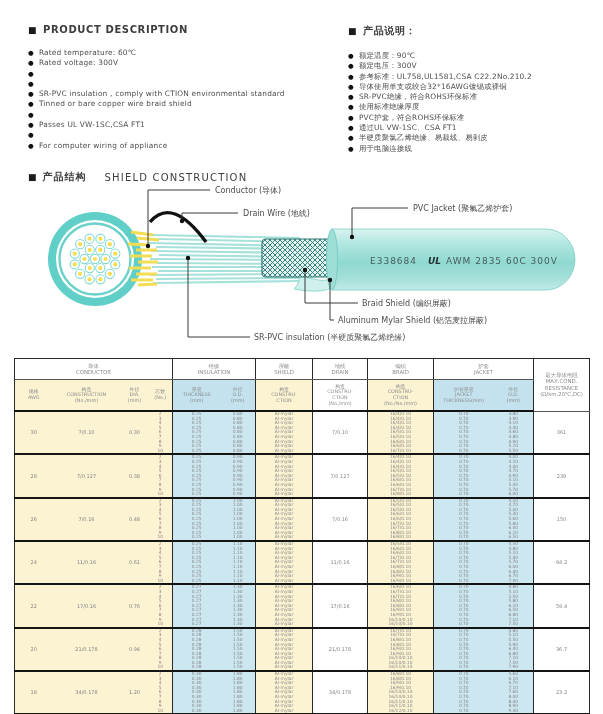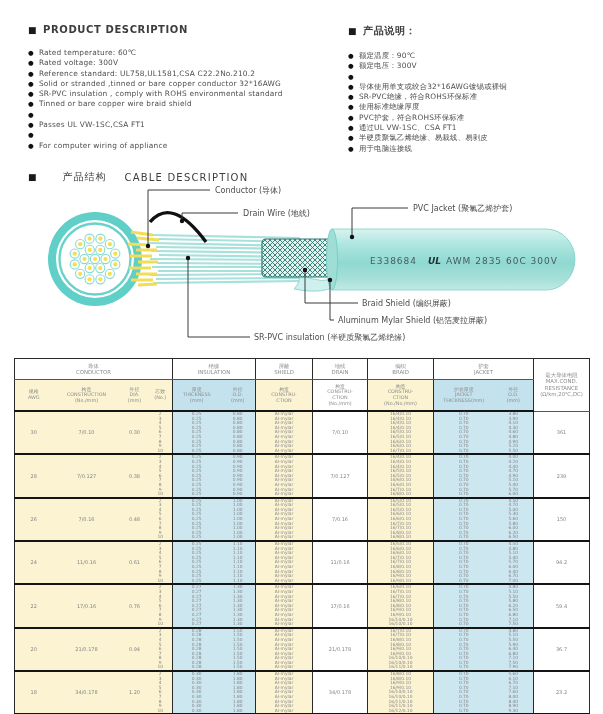--- a/index.html
+++ b/index.html
@@ -12,21 +12,21 @@
   #desc-en{left:28px;width:312px;}
   #desc-cn{left:348px;width:250px;}
   .sec-title{font-size:10px;font-weight:bold;color:#3d3d3d;letter-spacing:.6px;display:flex;align-items:center;}
   .sec-title .sq{font-size:9px;margin-right:6px;color:#1a1a1a;}
   .desc .list{margin-top:13px;}
   .bullet{display:flex;align-items:flex-start;font-size:7.4px;line-height:10.3px;color:#4e4e4e;letter-spacing:.2px;white-space:nowrap;}
   .bullet .dot{font-size:6.5px;margin-right:5px;color:#111;}
   
   #construction-title{position:absolute;left:28px;top:170px;display:flex;align-items:center;font-size:10px;color:#3d3d3d;}
   #construction-title .sq{font-size:9px;margin-right:6px;color:#1a1a1a;}
-  #construction-title .cn{font-weight:normal;letter-spacing:1px;margin-left:20px;}
+  #construction-title .cn{font-weight:bold;letter-spacing:1px;}
   #construction-title .en{margin-left:18px;letter-spacing:1.2px;}
   #diagram{position:absolute;left:0;top:180px;}
   
   #spec-wrap{position:absolute;left:14px;top:358px;}
   table.spec{border-collapse:collapse;table-layout:fixed;width:575px;color:#868686;}
   table.spec{border:1px solid #2a2a2a;}
   .spec th,.spec td{padding:0;margin:0;font-weight:normal;text-align:center;vertical-align:middle;}
   .spec .h1 th{height:20px;font-size:5.4px;line-height:6.4px;background:#ffffff;border-bottom:1px solid #555;white-space:pre-line;color:#8d8d8d;}
   .spec .h2 th{height:30px;font-size:4.9px;line-height:5.6px;border-bottom:2px solid #141414;white-space:pre-line;color:#8d8d8d;}
   .spec td{height:4.6px;font-size:4.4px;line-height:4.6px;white-space:nowrap;}
@@ -50,29 +50,27 @@
       <div class="bullet">
         <span class="dot">●</span>
         <span>Rated temperature: 60℃</span>
       </div>
       <div class="bullet">
         <span class="dot">●</span>
         <span>Rated voltage: 300V</span>
       </div>
       <div class="bullet">
         <span class="dot">●</span>
-        <span>Reference standard: UL758,UL1581,CSA C22.2No.210.2</span>
-      </div>
-      <div class="bullet">
-        <span class="dot">●</span>
-        <span>Solid or stranded ,tinned or bare copper conductor 32*16AWG</span>
-      </div>
-      <div class="bullet">
-        <span class="dot">●</span>
-        <span>SR-PVC insulation , comply with ROHS environmental standard</span>
+      </div>
+      <div class="bullet">
+        <span class="dot">●</span>
+      </div>
+      <div class="bullet">
+        <span class="dot">●</span>
+        <span>SR-PVC insulation , comply with CTION environmental standard</span>
       </div>
       <div class="bullet">
         <span class="dot">●</span>
         <span>Tinned or bare copper wire braid shield</span>
       </div>
       <div class="bullet">
         <span class="dot">●</span>
       </div>
       <div class="bullet">
         <span class="dot">●</span>
@@ -97,20 +95,21 @@
       <div class="bullet">
         <span class="dot">●</span>
         <span>额定温度：90℃</span>
       </div>
       <div class="bullet">
         <span class="dot">●</span>
         <span>额定电压：300V</span>
       </div>
       <div class="bullet">
         <span class="dot">●</span>
+        <span>参考标准：UL758,UL1581,CSA C22.2No.210.2</span>
       </div>
       <div class="bullet">
         <span class="dot">●</span>
         <span>导体使用单支或绞合32*16AWG镀锡或裸铜</span>
       </div>
       <div class="bullet">
         <span class="dot">●</span>
         <span>SR-PVC绝缘，符合ROHS环保标准</span>
       </div>
       <div class="bullet">
@@ -132,21 +131,21 @@
       <div class="bullet">
         <span class="dot">●</span>
         <span>用于电脑连接线</span>
       </div>
     </div>
 </div>
 
 <div id="construction-title">
   <span class="sq">■</span>
   <span class="cn">产品结构</span>
-  <span class="en">CABLE DESCRIPTION</span>
+  <span class="en">SHIELD CONSTRUCTION</span>
 </div>
 
 <svg id="diagram" width="603" height="178" viewBox="0 0 603 178">
   <defs>
     <linearGradient id="jacketGrad" x1="0" y1="0" x2="0" y2="1">
       <stop offset="0" stop-color="#D9F3F0"></stop>
       <stop offset="0.25" stop-color="#AFE6E0"></stop>
       <stop offset="0.55" stop-color="#8FD9D1"></stop>
       <stop offset="0.82" stop-color="#A6E0D9"></stop>
       <stop offset="1" stop-color="#C2EAE5"></stop>

